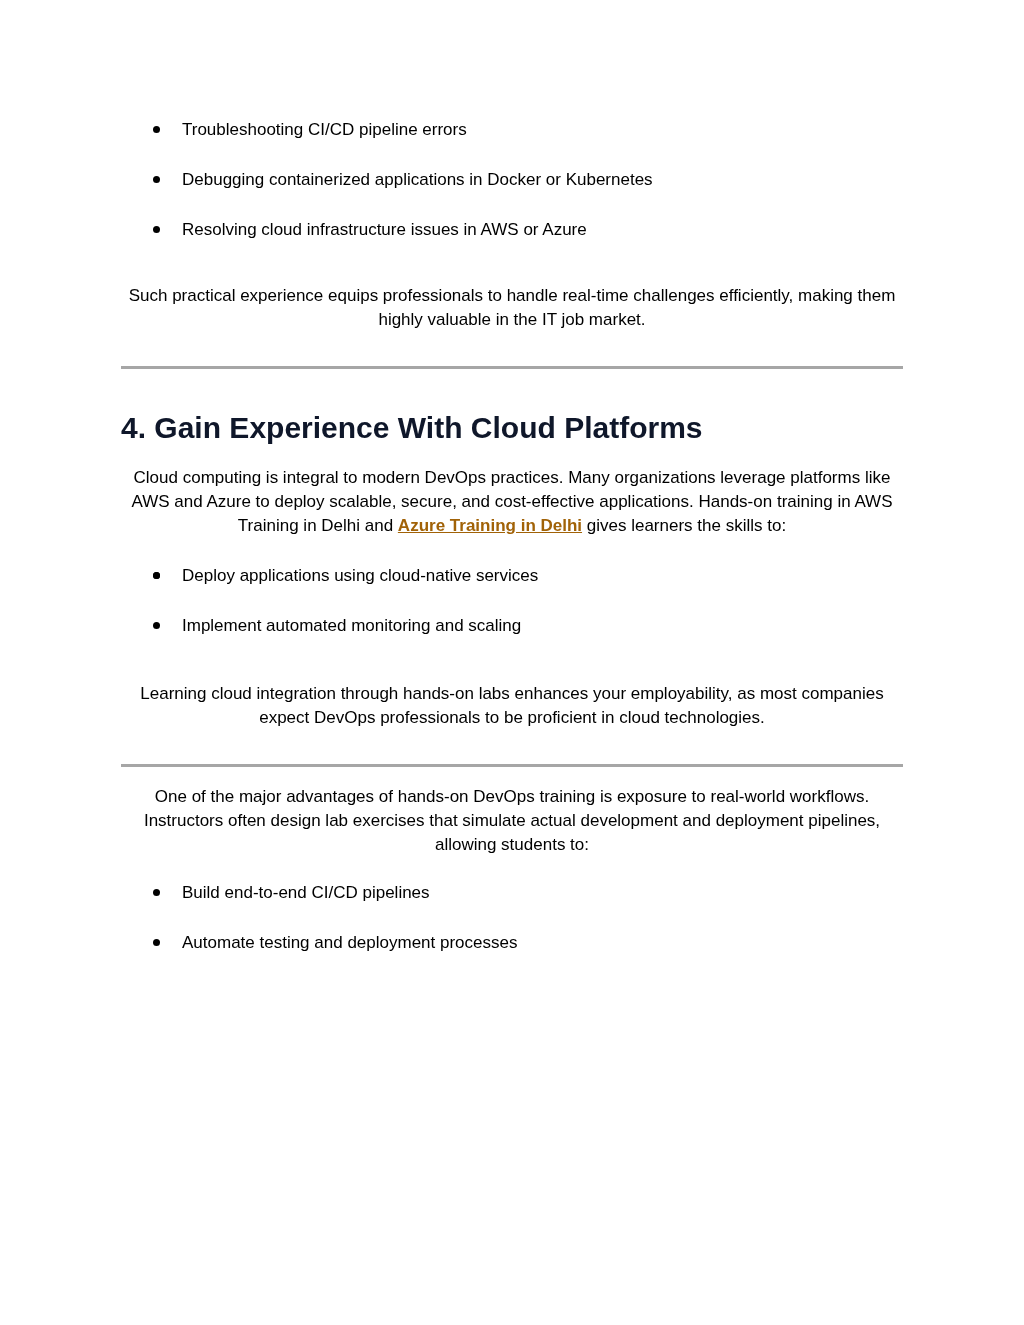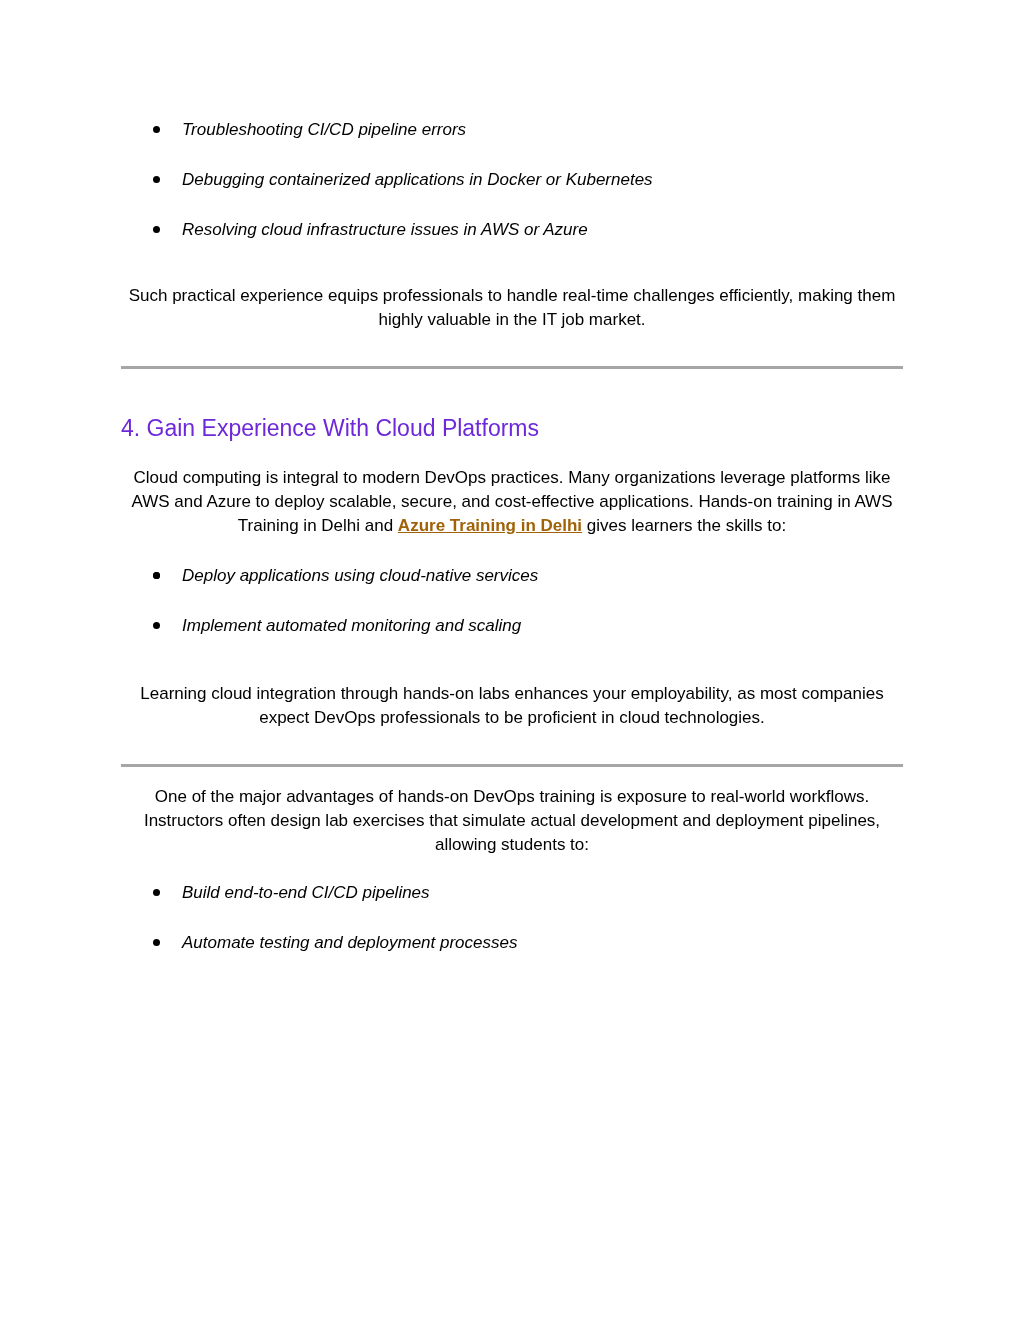--- a/index.html
+++ b/index.html
@@ -25,21 +25,20 @@
   }
   ul.doc-list {
     list-style: none;
     margin: 0;
     padding: 0;
   }
   ul.doc-list li {
     position: relative;
     padding-left: 61px;
     margin: 0 0 26px 0;
-    font-style: italic;
   }
   ul.doc-list li:last-child {
     margin-bottom: 0;
   }
   .bullet {
     position: absolute;
     left: 32px;
     top: 8px;
     width: 7px;
     height: 7px;
@@ -53,24 +52,24 @@
   .p-intro      { margin-top: 42px; }
   .divider {
     border: none;
     height: 3px;
     background: #a6a6a6;
     margin: 34px 0 0 0;
     width: 100%;
   }
   h2.doc-heading {
     margin: 39px 0 0 0;
-    font-size: 23px;
+    font-size: 30px;
     line-height: 40px;
-    font-weight: 400;
-    color: #6d28d9;
+    font-weight: 700;
+    color: #0f172a;
     letter-spacing: 0;
   }
   .p-after-heading { margin-top: 18px; }
   .list-after-p    { margin-top: 21px !important; }
   .p-closing       { margin-top: 44px; }
   .list-bottom     { margin-top: 24px !important; }
   a.doc-link {
     color: #a16207;
     font-weight: 700;
     text-decoration: underline;

